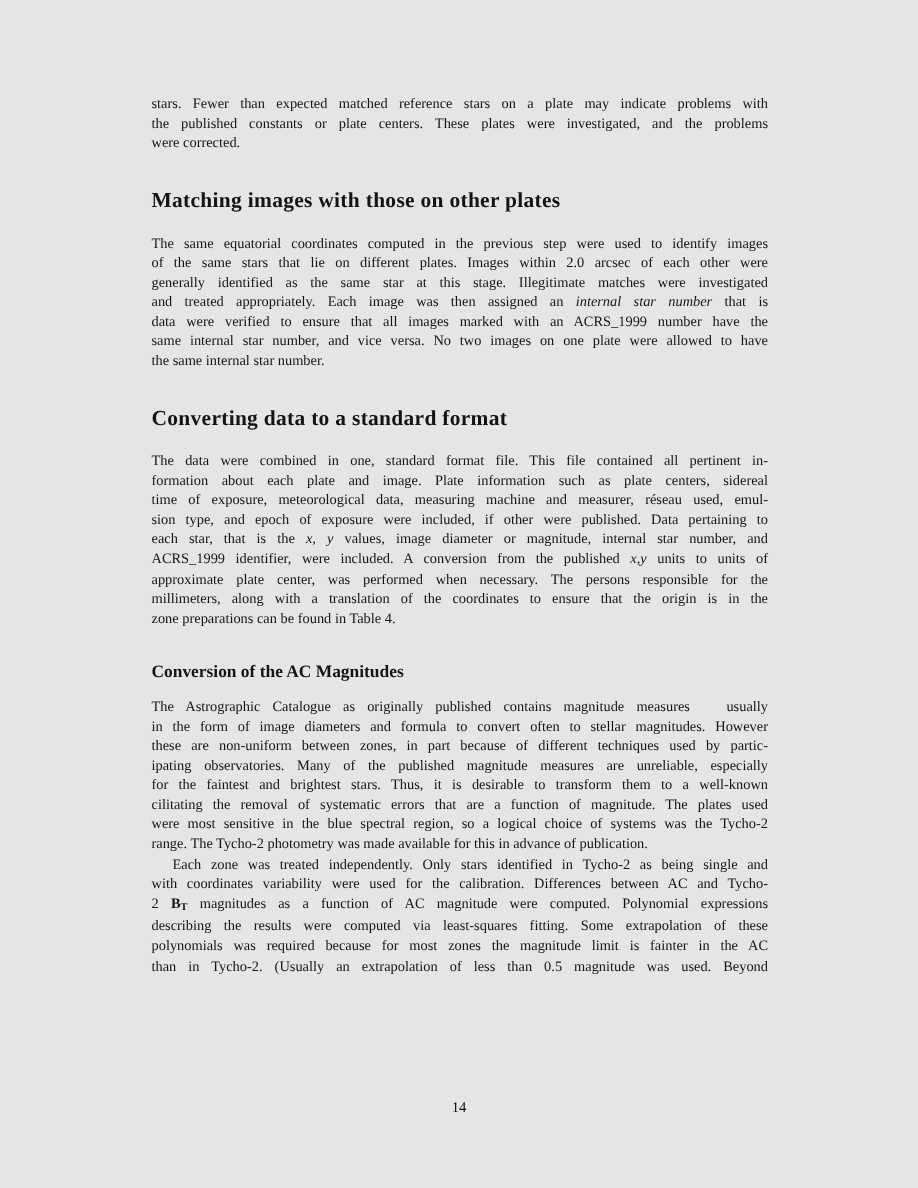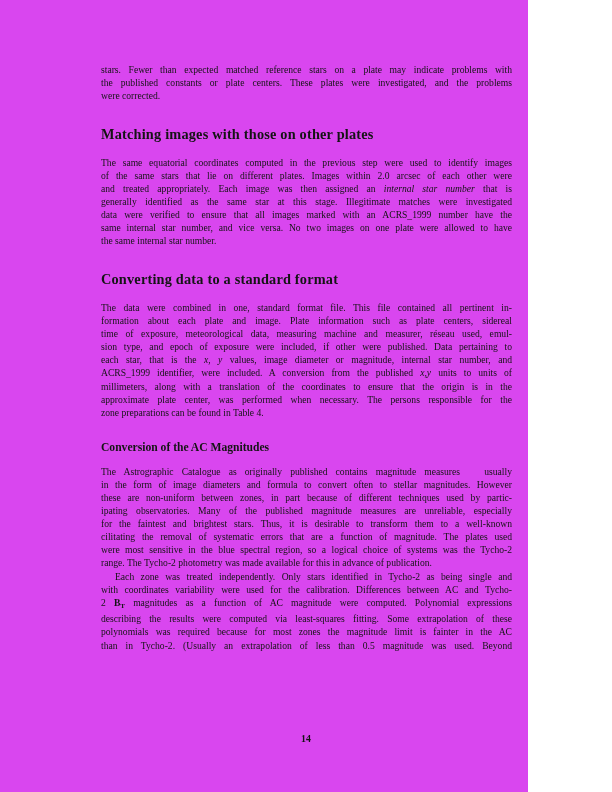--- a/index.html
+++ b/index.html
@@ -2,23 +2,23 @@
 <html><head>
 <meta charset="utf-8">
 <style>
   html, body {
     margin: 0;
     padding: 0;
     background: #ffffff;
   }
   .page {
     position: relative;
-    width: 528px;
+    width: 612px;
     height: 792px;
-    background: #d946ef;
+    background: #e5e5e5;
     font-family: "Liberation Serif", "DejaVu Serif", serif;
     color: #141414;
     overflow: hidden;
   }
   .text-block {
     position: absolute;
     left: 101px;
     top: 63px;
     width: 411px;
   }
@@ -58,53 +58,52 @@
     vertical-align: -1.5px;
   }
   .page-number {
     position: absolute;
     top: 733px;
     left: 0;
     width: 612px;
     text-align: center;
     font-size: 9.8px;
     color: #141414;
-    font-weight: bold;
   }
 </style>
 </head>
 <body>
 
 <div class="page">
   <div class="text-block">
       <div class="para">
         <div class="line">stars. Fewer than expected matched reference stars on a plate may indicate problems with</div>
         <div class="line">the published constants or plate centers. These plates were investigated, and the problems</div>
         <div class="line flush">were corrected.</div>
       </div>
       <div class="h1">Matching images with those on other plates</div>
       <div class="para">
         <div class="line">The same equatorial coordinates computed in the previous step were used to identify images</div>
         <div class="line">of the same stars that lie on different plates. Images within 2.0 arcsec of each other were</div>
+        <div class="line">generally identified as the same star at this stage. Illegitimate matches were investigated</div>
         <div class="line">and treated appropriately. Each image was then assigned an <span class="s-italic">internal star number</span> that is</div>
-        <div class="line">generally identified as the same star at this stage. Illegitimate matches were investigated</div>
         <div class="line">data were verified to ensure that all images marked with an ACRS_1999 number have the</div>
         <div class="line">same internal star number, and vice versa. No two images on one plate were allowed to have</div>
         <div class="line flush">the same internal star number.</div>
       </div>
       <div class="h1">Converting data to a standard format</div>
       <div class="para">
         <div class="line">The data were combined in one, standard format file. This file contained all pertinent in-</div>
         <div class="line">formation about each plate and image. Plate information such as plate centers, sidereal</div>
         <div class="line">time of exposure, meteorological data, measuring machine and measurer, réseau used, emul-</div>
         <div class="line">sion type, and epoch of exposure were included, if other were published. Data pertaining to</div>
         <div class="line">each star, that is the <span class="s-italic">x, y</span> values, image diameter or magnitude, internal star number, and</div>
         <div class="line">ACRS_1999 identifier, were included. A conversion from the published <span class="s-italic">x,y</span> units to units of</div>
+        <div class="line">approximate plate center, was performed when necessary. The persons responsible for the</div>
         <div class="line">millimeters, along with a translation of the coordinates to ensure that the origin is in the</div>
-        <div class="line">approximate plate center, was performed when necessary. The persons responsible for the</div>
         <div class="line flush">zone preparations can be found in Table 4.</div>
       </div>
       <div class="h2">Conversion of the AC Magnitudes</div>
       <div class="para">
         <div class="line">The Astrographic Catalogue as originally published contains magnitude measures&nbsp;&nbsp;&nbsp;usually</div>
         <div class="line">in the form of image diameters and formula to convert often to stellar magnitudes. However</div>
         <div class="line">these are non-uniform between zones, in part because of different techniques used by partic-</div>
         <div class="line">ipating observatories. Many of the published magnitude measures are unreliable, especially</div>
         <div class="line">for the faintest and brightest stars. Thus, it is desirable to transform them to a well-known</div>
         <div class="line">cilitating the removal of systematic errors that are a function of magnitude. The plates used</div>

